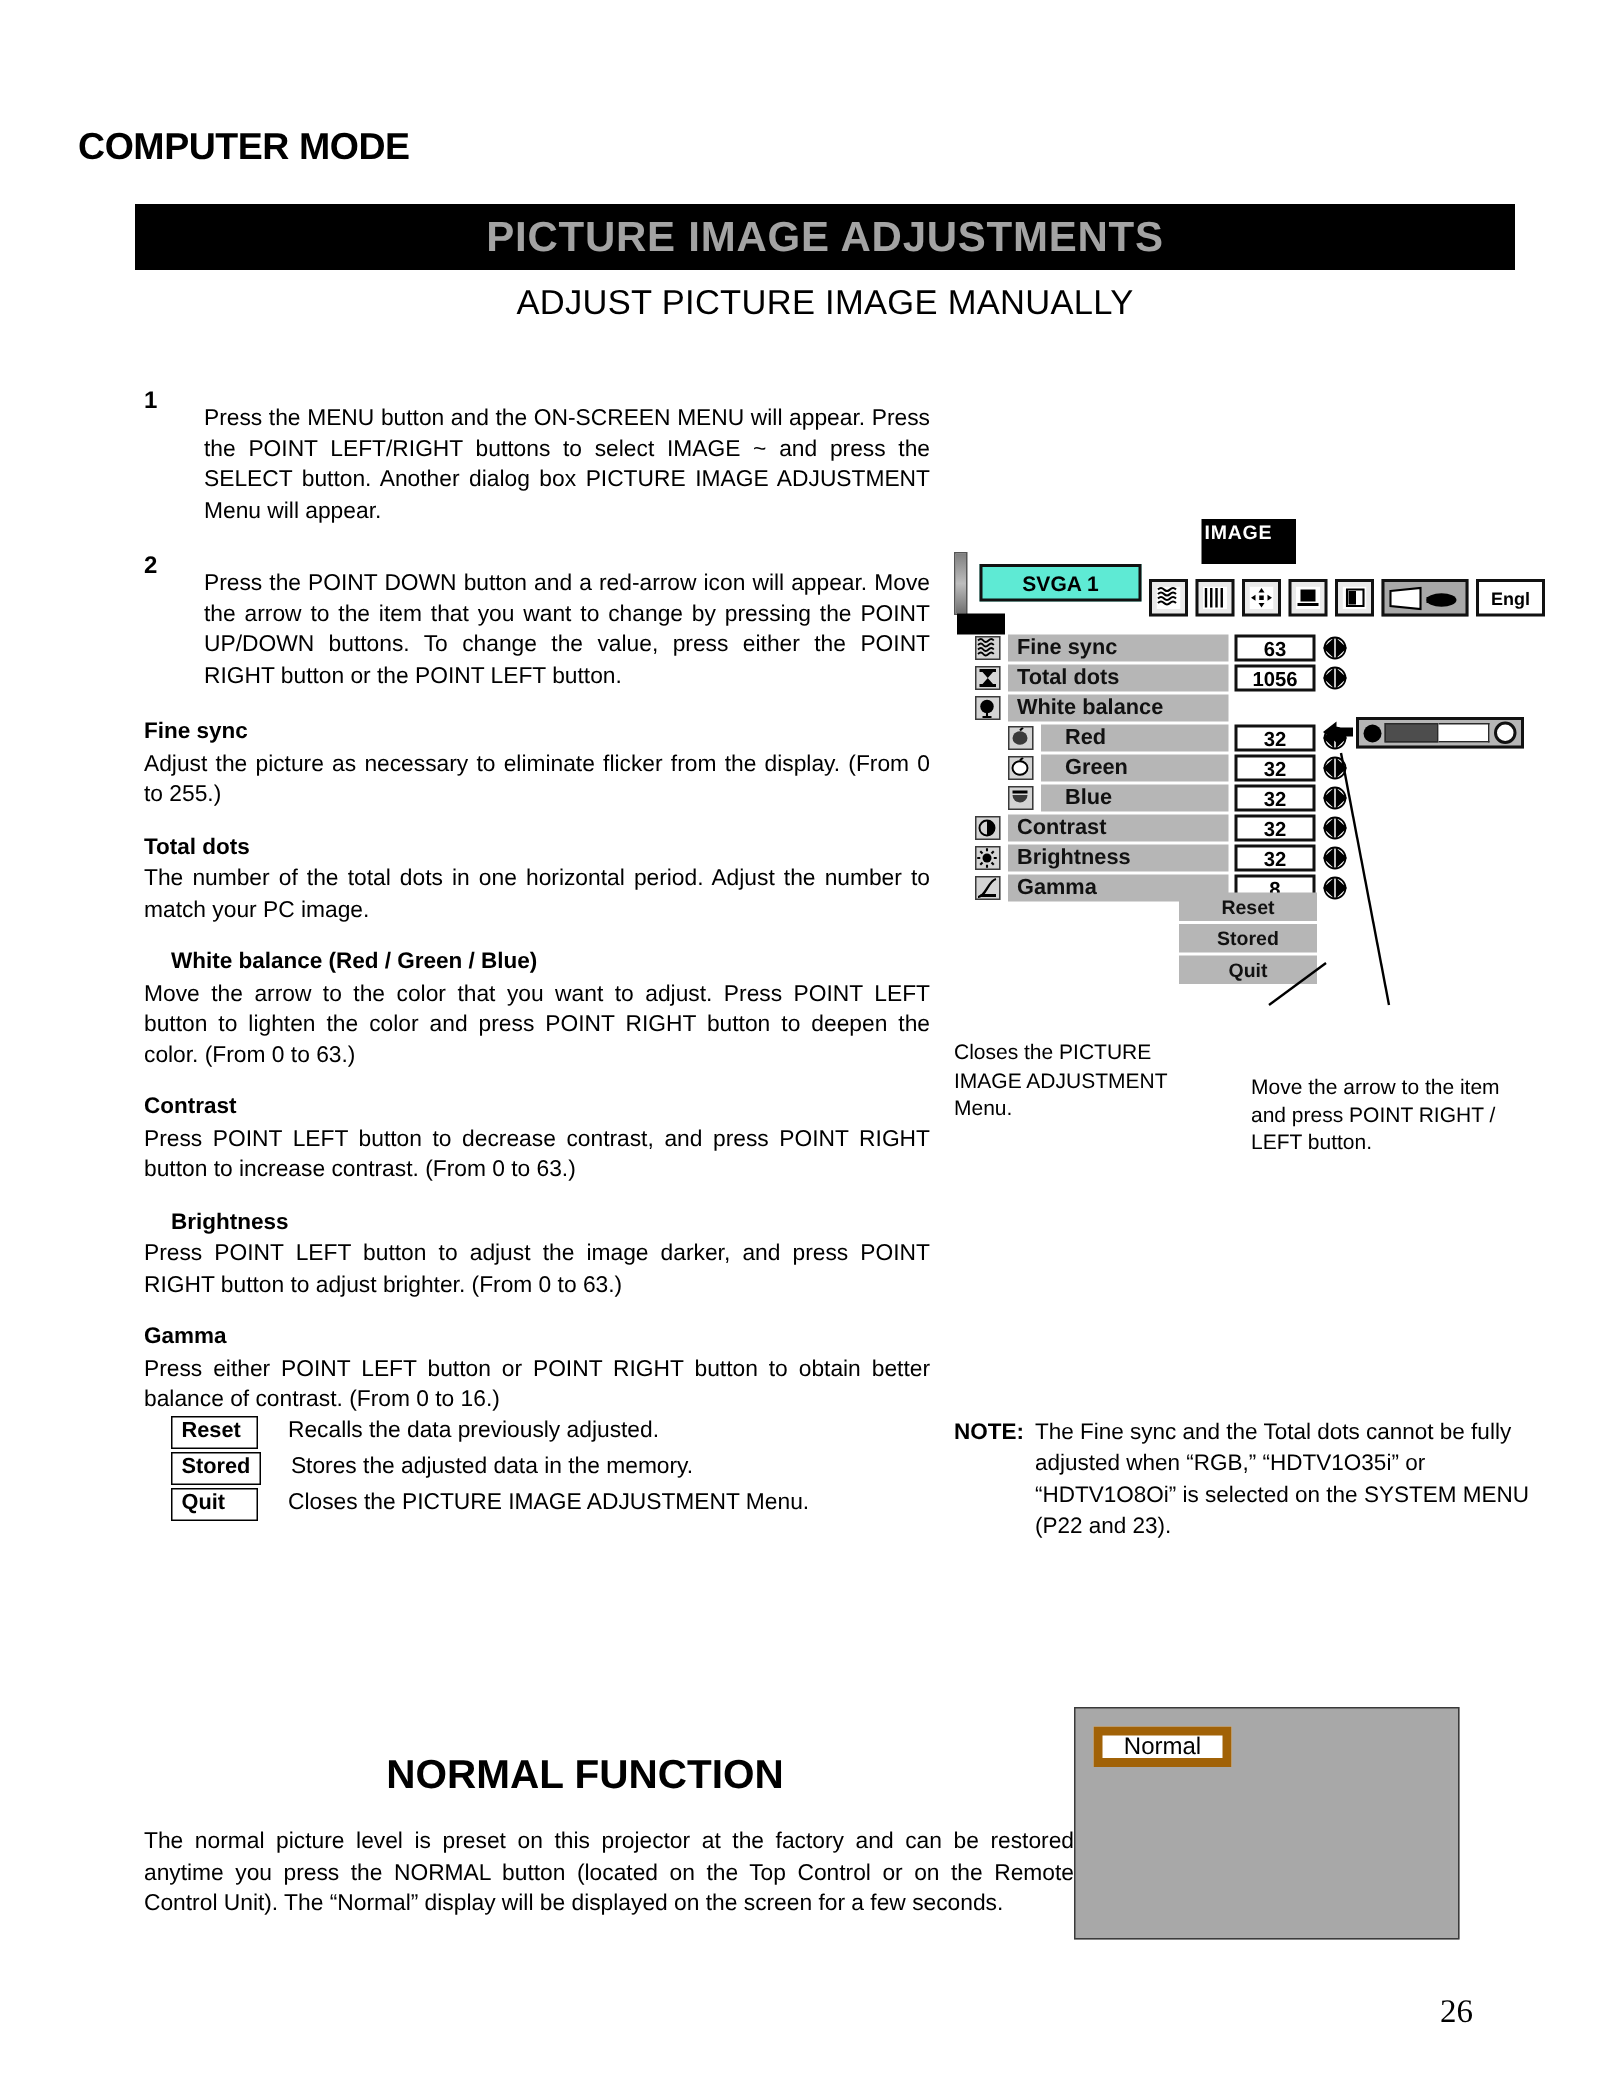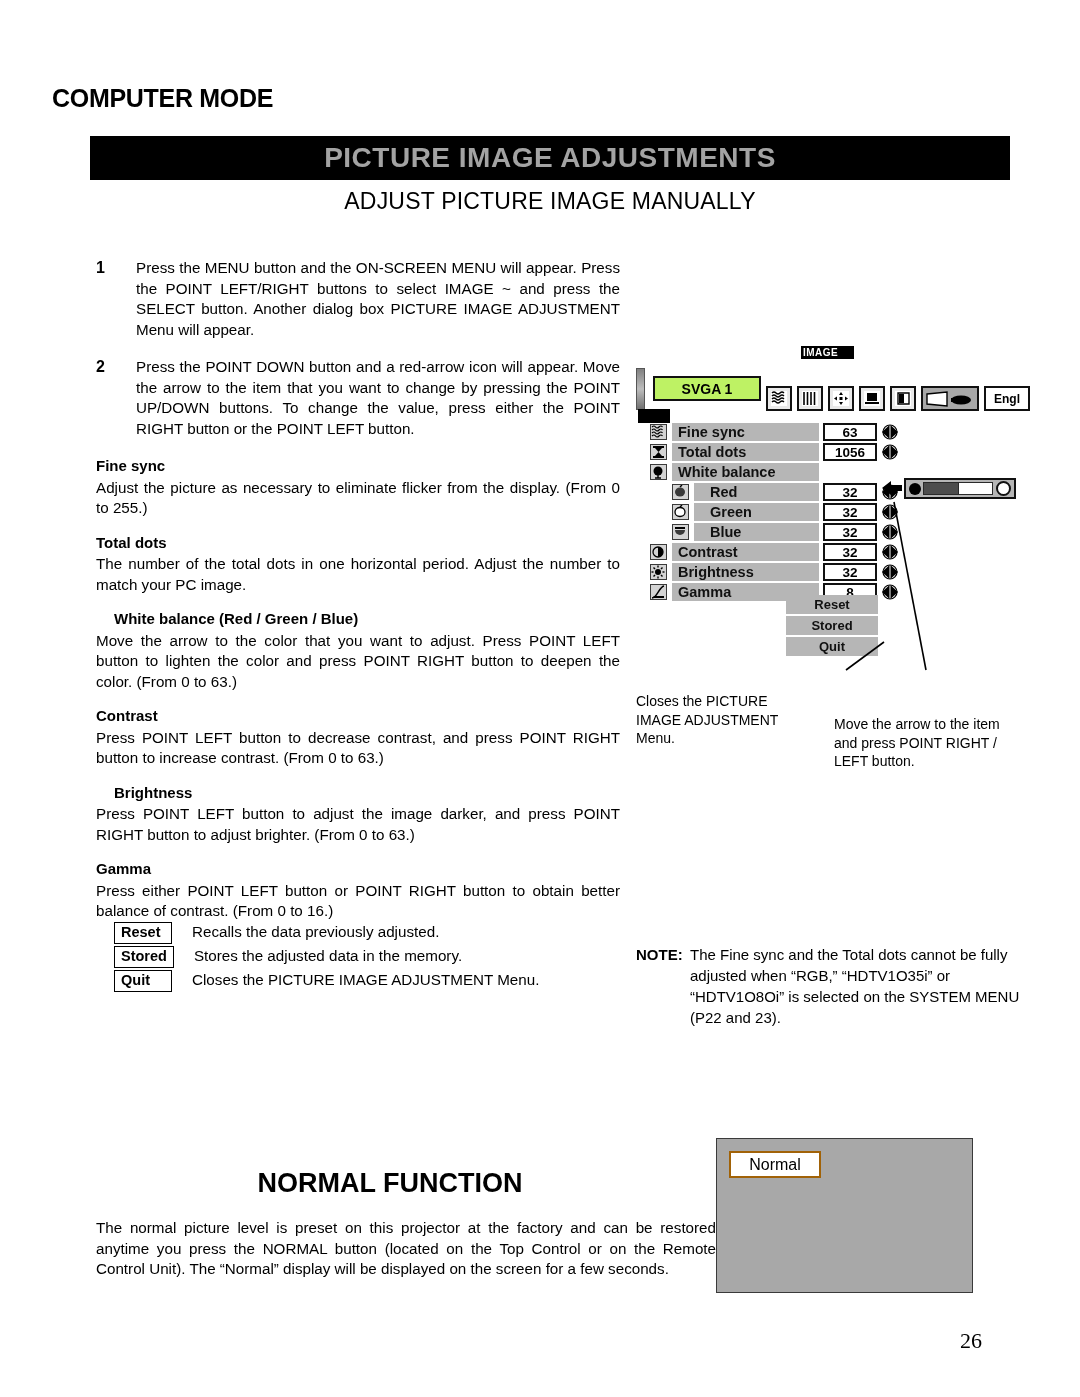--- a/index.html
+++ b/index.html
@@ -69,20 +69,21 @@
   .step-num {
     width: 40px;
     flex: 0 0 40px;
     font-weight: bold;
     font-size: 16px;
   }
   .step-text {
     flex: 1;
     text-align: justify;
     text-justify: inter-word;
+    margin-top: 11px;
   }
 
   .sec {
     margin-top: 14px;
   }
   .sec-h {
     font-weight: bold;
     font-size: 15px;
     margin-bottom: 1px;
   }
@@ -138,21 +139,21 @@
     width: 9px;
     height: 42px;
     background: linear-gradient(180deg,#808080,#bdbdbd,#707070);
     border: 1px solid #555;
     box-sizing: border-box;
   }
   .src-box {
     width: 108px;
     height: 25px;
     border: 2px solid #111;
-    background: #bef264;
+    background: #5eead4;
     display: flex;
     align-items: center;
     justify-content: center;
     font-size: 14px;
     font-weight: bold;
     box-sizing: border-box;
     margin-left: 3px;
   }
   .icon-btn {
     width: 26px;
@@ -177,23 +178,23 @@
     font-size: 12px;
     font-weight: bold;
     border: 2px solid #111;
   }
   .img-tab {
     position: absolute;
     left: 165px;
     top: -6px;
     background: #000;
     color: #fff;
-    font-size: 10px;
-    font-weight: bold;
-    padding: 1px 16px 1px 2px;
+    font-size: 13px;
+    font-weight: bold;
+    padding: 1px 16px 14px 2px;
     letter-spacing: 0.5px;
   }
   .red-arrow-blk {
     position: absolute;
     left: 2px;
     top: 57px;
     width: 32px;
     height: 14px;
     background: #000;
   }
@@ -373,21 +374,21 @@
     border: 1px solid #3a3a3a;
     box-sizing: border-box;
   }
   .normal-chip {
     position: absolute;
     left: 12px;
     top: 12px;
     width: 92px;
     height: 27px;
     background: #fff;
-    border: 2px solid #a16207;
+    border: 6px solid #a16207;
     box-sizing: border-box;
     display: flex;
     align-items: center;
     justify-content: center;
     font-size: 16px;
   }
 
   .page-num {
     position: absolute;
     left: 960px;

